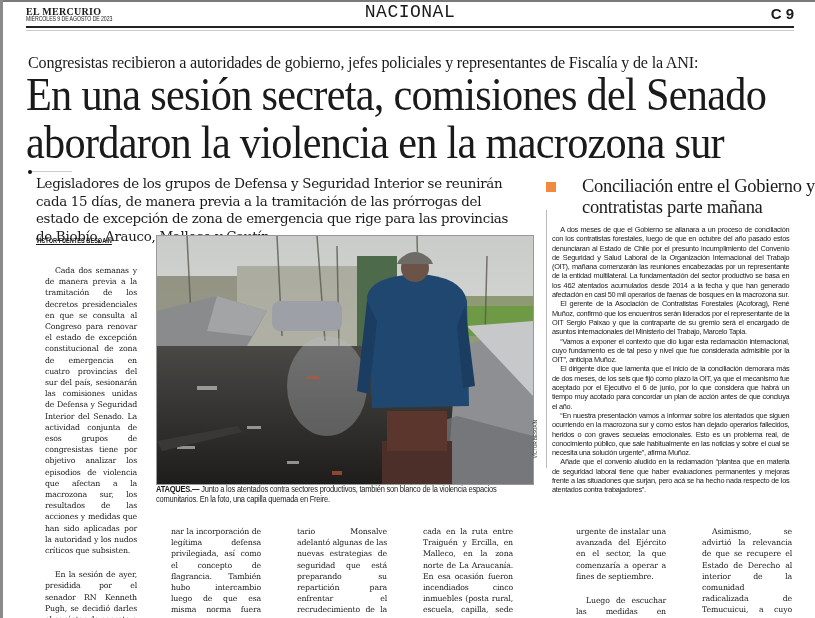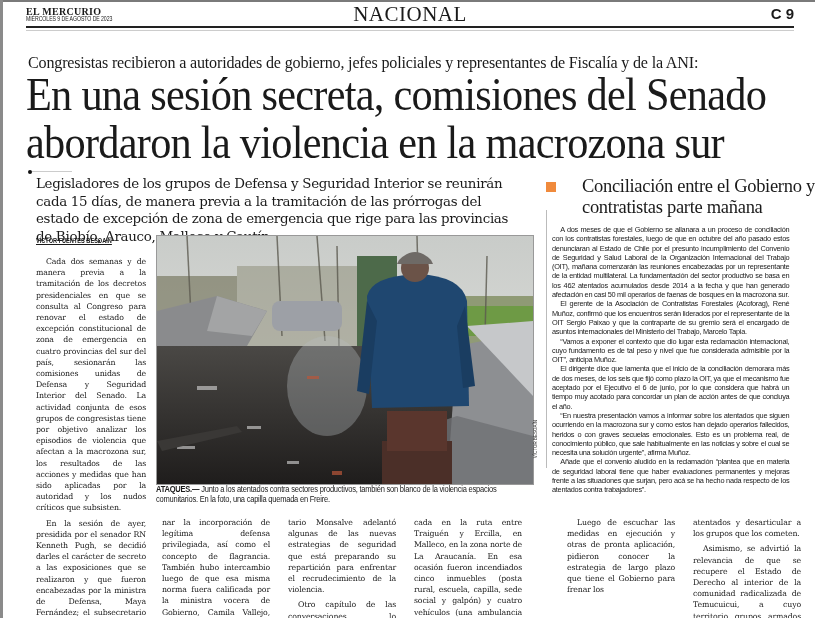--- a/index.html
+++ b/index.html
@@ -2,32 +2,32 @@
 <html><head>
 <meta charset="utf-8">
 <style>
   html,body{margin:0;padding:0;}
   body{width:815px;height:618px;overflow:hidden;background:#fff;position:relative;font-family:"DejaVu Serif",serif;color:#1a1a1a;}
   .edge{position:absolute;left:0;top:0;width:3px;height:618px;background:#8a8a8a;}
   .topedge{position:absolute;left:0;top:0;width:815px;height:2px;background:#7a7a7a;}
   .masthead{position:absolute;left:26px;top:4px;width:768px;height:22px;}
   .mast-name{position:absolute;left:0;top:2px;font-family:"Liberation Serif",serif;font-weight:bold;font-size:10px;letter-spacing:0.3px;}
   .mast-date{position:absolute;left:0;top:11px;font-family:"Liberation Sans",sans-serif;font-size:6.5px;letter-spacing:-0.1px;transform:scaleX(0.8);transform-origin:left;}
-  .mast-section{position:absolute;left:0;width:768px;top:-2px;text-align:center;font-family:Liberation Serif, serif;font-size:21px;letter-spacing:0.5px;}
+  .mast-section{position:absolute;left:0;width:768px;top:-2px;text-align:center;font-family:Liberation Mono, monospace;font-size:18px;letter-spacing:0.5px;}
   .mast-page{position:absolute;right:0;top:1px;font-family:"Liberation Sans",sans-serif;font-weight:bold;font-size:15px;margin-left:27px;}
   .rule{position:absolute;left:26px;top:26px;width:768px;height:2px;background:#222;}
   .rule2{position:absolute;left:26px;top:30px;width:768px;height:1px;background:#ccc;}
   .kicker{position:absolute;left:28px;top:52px;font-family:"Liberation Serif",serif;font-size:17.5px;letter-spacing:-0.2px;white-space:nowrap;transform:scaleX(0.92);transform-origin:left;}
   .headline{position:absolute;left:26px;top:70px;font-family:"Liberation Serif",serif;font-size:47px;line-height:48px;letter-spacing:-0.8px;white-space:nowrap;transform:scaleX(0.9);transform-origin:left;}
   .dot{position:absolute;left:28px;top:170px;width:4px;height:4px;border-radius:2px;background:#111;}
   .dotline{position:absolute;left:32px;top:171px;width:40px;height:1px;background:#ccc;}
   .deck{position:absolute;left:36px;top:175px;width:490px;font-family:"DejaVu Serif",serif;font-size:13.4px;line-height:17.5px;letter-spacing:-0.3px;}
   .byline{position:absolute;left:36px;top:237px;font-family:"Liberation Sans",sans-serif;font-weight:bold;font-size:6.6px;text-decoration:underline;letter-spacing:0;transform:scaleX(0.85);transform-origin:left;}
   .col{position:absolute;font-family:"DejaVu Serif",serif;font-size:7.8px;line-height:11.2px;text-align:justify;letter-spacing:-0.15px;}
-  .col p{margin:4px;text-indent:10px;}
+  .col p{margin:13px;text-indent:10px;}
   .col p.noind{text-indent:0;}
   .c1{left:32px;top:252px;width:118px;}
   .photo{position:absolute;left:156px;top:235px;width:376px;height:248px;overflow:hidden;border:1px solid #999;}
   .credit{position:absolute;left:533px;top:420px;font-family:"Liberation Sans",sans-serif;font-size:4.5px;writing-mode:vertical-rl;transform:rotate(180deg);color:#333;}
   .caption{position:absolute;left:156px;top:485px;width:380px;font-family:"Liberation Sans",sans-serif;font-size:8.2px;line-height:9.5px;letter-spacing:-0.25px;transform:scaleX(0.92);transform-origin:left;}
   .caption b{font-weight:bold;}
   .c2{left:158px;top:513px;width:116px;}
   .c3{left:284px;top:513px;width:116px;}
   .c4{left:410px;top:513px;width:116px;}
   .c5{left:563px;top:513px;width:116px;}
@@ -136,24 +136,24 @@
 
 </div>
 <div class="col c3">
   <p class="noind">tario Monsalve adelantó algunas de las nuevas estrategias de seguridad que está preparando su repartición para enfrentar el recrudecimiento de la violencia.</p>
   <p>Otro capítulo de las conversaciones lo concentró el múltiple ataque que sufrió la semana pasada la localidad de Añiñir, ubi-</p>
 </div>
 <div class="col c4">
   <p class="noind">cada en la ruta entre Traiguén y Ercilla, en Malleco, en la zona norte de La Araucanía. En esa ocasión fueron incendiados cinco inmuebles (posta rural, escuela, capilla, sede social y galpón) y cuatro vehículos (una ambulancia y tres autos). Frente a ello, hubo coincidencia en lo</p>
 </div>
 <div class="col c5">
+  <p class="noind">urgente de instalar una avanzada del Ejército en el sector, la que comenzaría a operar a fines de septiembre.</p>
   <p>Luego de escuchar las medidas en ejecución y otras de pronta aplicación, pidieron conocer la estrategia de largo plazo que tiene el Gobierno para frenar los</p>
 </div>
 <div class="col c6">
-  <p class="noind">atentados y desarticular a los grupos que los cometen.</p>
   <p>Asimismo, se advirtió la relevancia de que se recupere el Estado de Derecho al interior de la comunidad radicalizada de Temucuicui, a cuyo territorio grupos armados impiden el ingreso de los servicios públicos.</p>
 </div>
 
 <div class="sb-square"></div>
 <div class="sb-title">Conciliación entre el Gobierno y contratistas parte mañana</div>
 <div class="sidebar-rule"></div>
 <div class="sb-body">
   <p>A dos meses de que el Gobierno se allanara a un proceso de conciliación con los contratistas forestales, luego de que en octubre del año pasado estos denunciaran al Estado de Chile por el presunto incumplimiento del Convenio de Seguridad y Salud Laboral de la Organización Internacional del Trabajo (OIT), mañana comenzarán las reuniones encabezadas por un representante de la entidad multilateral. La fundamentación del sector productivo se basa en los 462 atentados acumulados desde 2014 a la fecha y que han generado afectación en casi 50 mil operarios de faenas de bosques en la macrozona sur.</p>
   <p>El gerente de la Asociación de Contratistas Forestales (Acoforag), René Muñoz, confirmó que los encuentros serán liderados por el representante de la OIT Sergio Paixao y que la contraparte de su gremio será el encargado de asuntos internacionales del Ministerio del Trabajo, Marcelo Tapia.</p>
   <p>“Vamos a exponer el contexto que dio lugar esta reclamación internacional, cuyo fundamento es de tal peso y nivel que fue considerada admisible por la OIT”, anticipa Muñoz.</p>

